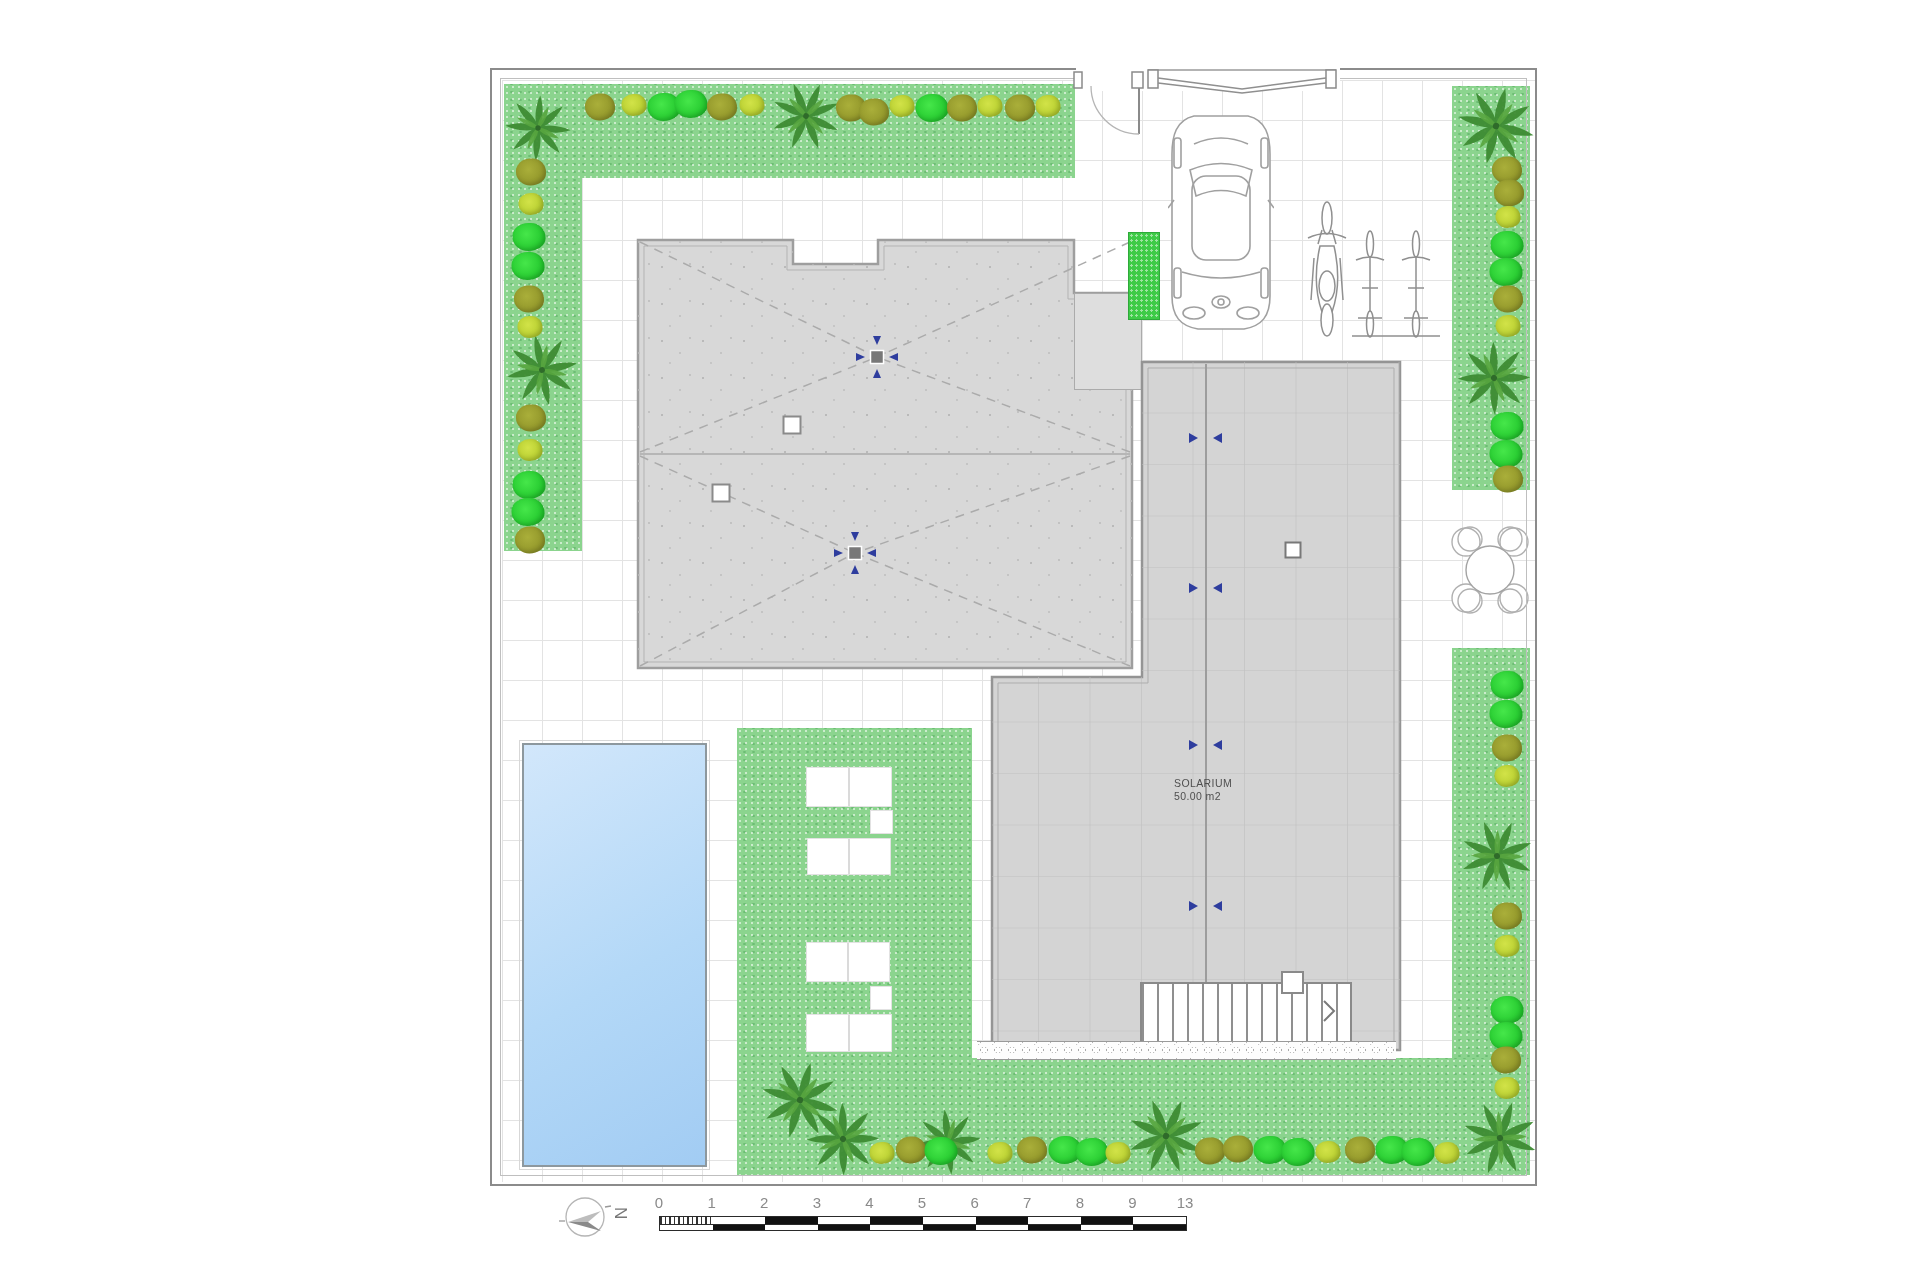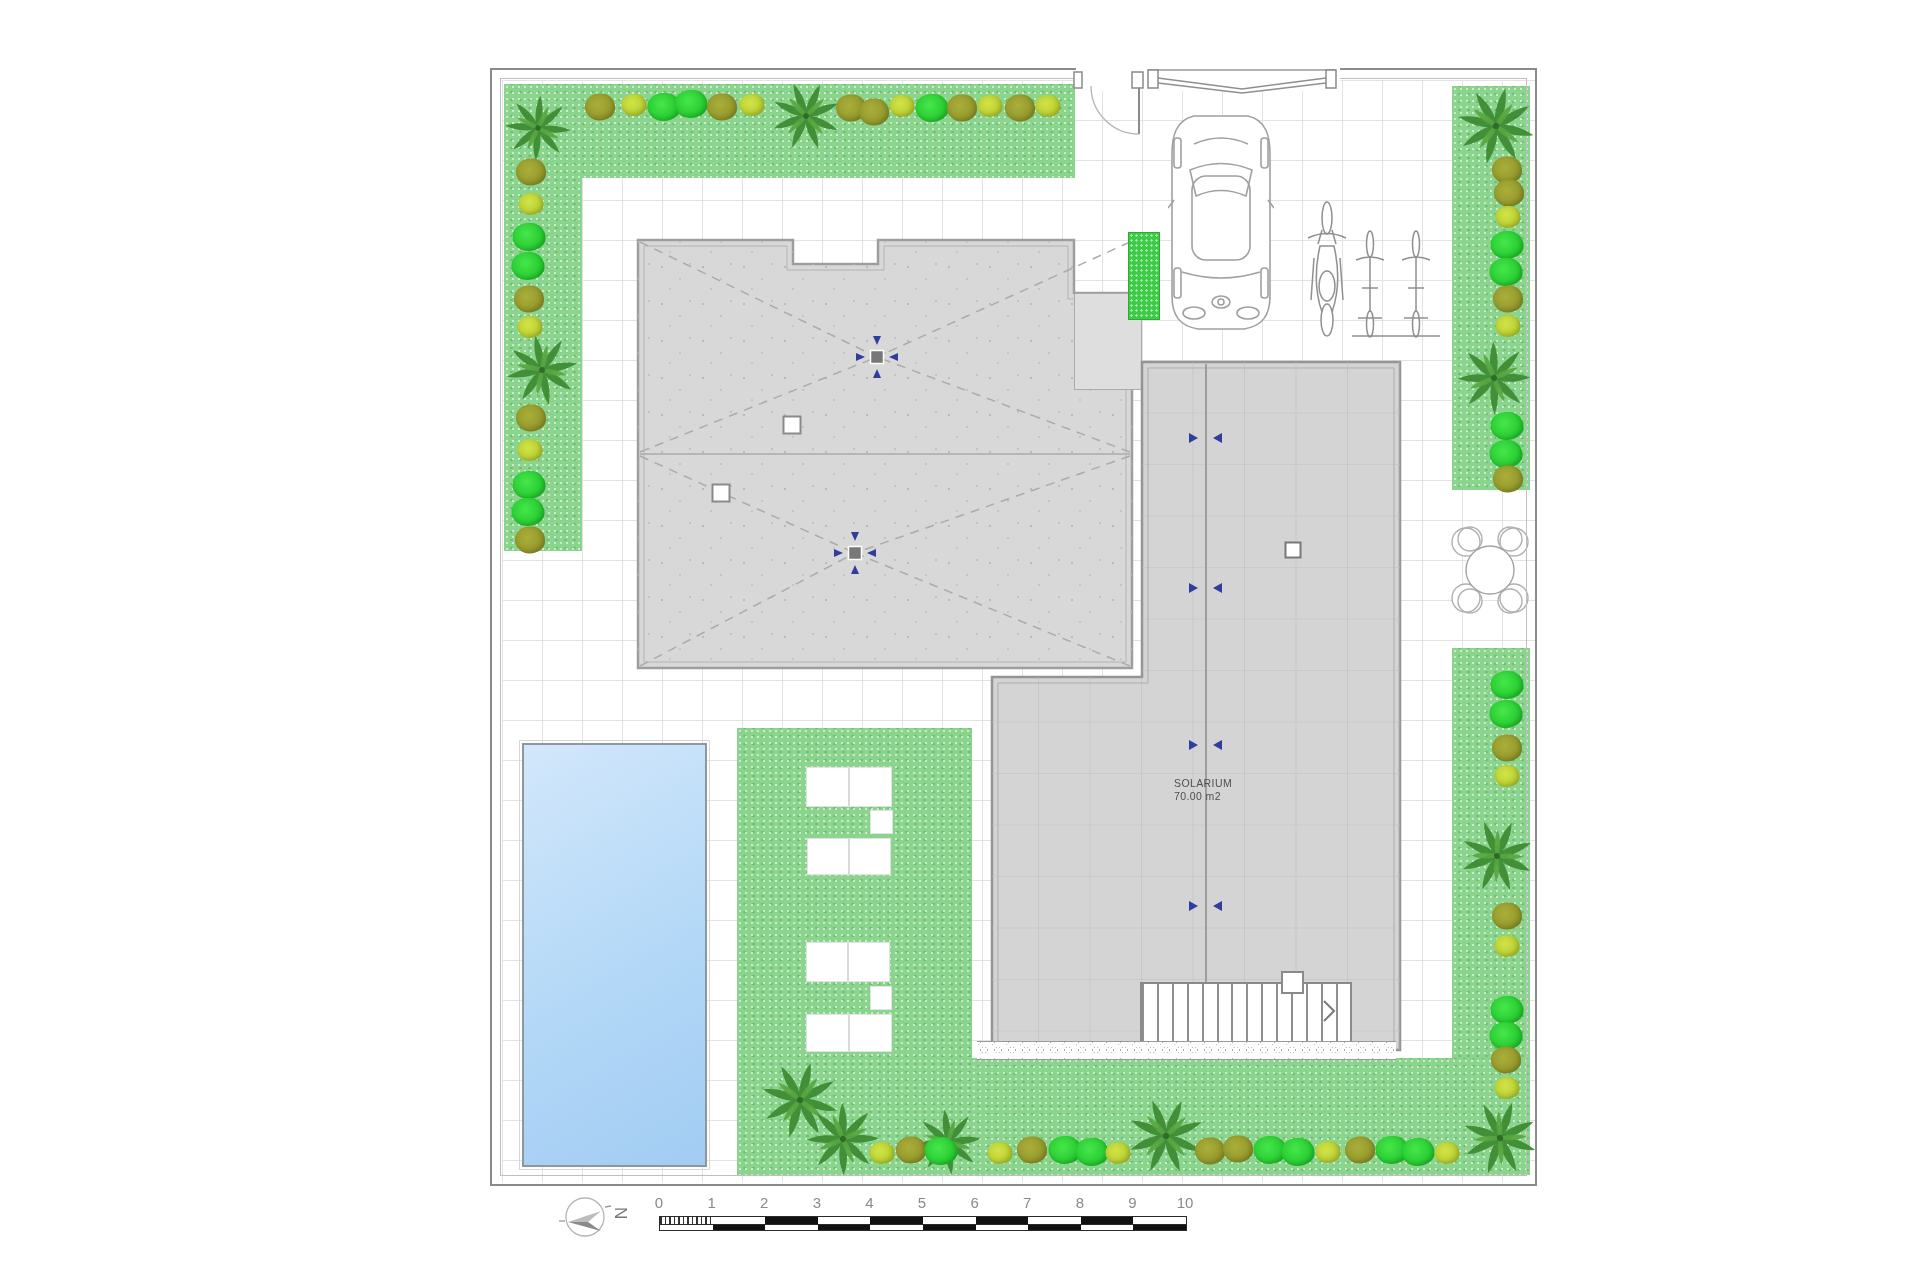--- a/index.html
+++ b/index.html
@@ -197,21 +197,21 @@
       <polygon points="1189,740 1189,750 1198,745"></polygon>
         <polygon points="1222,740 1222,750 1213,745"></polygon>
       <polygon points="1189,901 1189,911 1198,906"></polygon>
         <polygon points="1222,901 1222,911 1213,906"></polygon>
     </g>
     <rect x="1285.5" y="542.5" width="15" height="15" fill="#ffffff" stroke="#787878" stroke-width="2"></rect>
   </svg>
 
   <div class="abs sol-label" style="left:1174px;top:777px;">
     <div>SOLARIUM</div>
-    <div>70.00 m2</div>
+    <div>50.00 m2</div>
   </div>
 
   <div class="abs stairs" style="left:1140px;top:982px;width:208px;height:58px;"></div>
   <div class="abs stairs-landing" style="left:1281px;top:971px;width:19px;height:19px;"></div>
   <svg class="abs" style="left:1318px;top:998px;" width="22" height="26" viewBox="0 0 22 26">
     <polyline points="6,3 16,13 6,23" fill="none" stroke="#7a7a7a" stroke-width="2"></polyline>
   </svg>
 
   <div class="abs gravel" style="left:977px;top:1041px;width:419px;height:17px;"></div>
 
@@ -415,21 +415,21 @@
     <span class="sb-num" style="left:19px;top:2px;">0</span>
     <span class="sb-num" style="left:71.6px;top:2px;">1</span>
     <span class="sb-num" style="left:124.2px;top:2px;">2</span>
     <span class="sb-num" style="left:176.8px;top:2px;">3</span>
     <span class="sb-num" style="left:229.4px;top:2px;">4</span>
     <span class="sb-num" style="left:282px;top:2px;">5</span>
     <span class="sb-num" style="left:334.6px;top:2px;">6</span>
     <span class="sb-num" style="left:387.2px;top:2px;">7</span>
     <span class="sb-num" style="left:439.8px;top:2px;">8</span>
     <span class="sb-num" style="left:492.4px;top:2px;">9</span>
-    <span class="sb-num" style="left:545px;top:2px;">10</span>
+    <span class="sb-num" style="left:545px;top:2px;">13</span>
     <div class="sb-bar" style="left:19px;top:24px;width:526px;height:13px;">
       <div class="sb-row">
         <div class="sb-hatch" style="left:0%;width:10%;"></div>
         <div class="sb-seg" style="left:20%;width:10%;"></div>
         <div class="sb-seg" style="left:40%;width:10%;"></div>
         <div class="sb-seg" style="left:60%;width:10%;"></div>
         <div class="sb-seg" style="left:80%;width:10%;"></div>
       </div>
       <div class="sb-row bottom">
         <div class="sb-seg" style="left:10%;width:10%;"></div>

